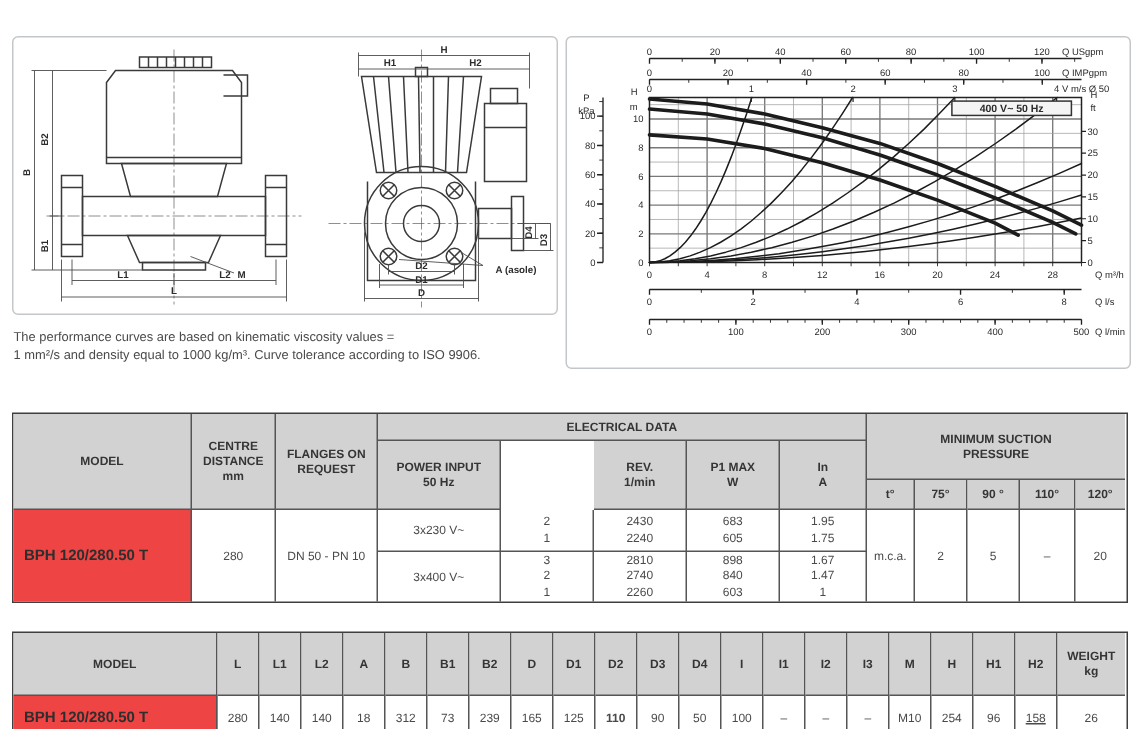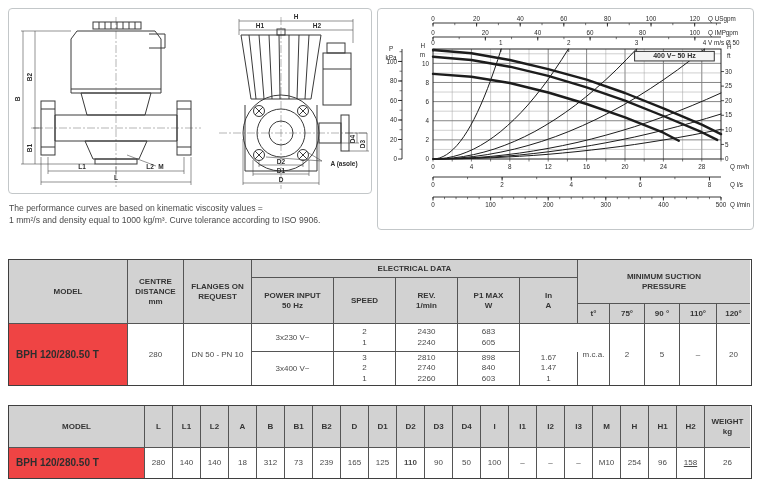--- a/index.html
+++ b/index.html
@@ -1,18 +1,18 @@
 <!DOCTYPE html>
 <html><head>
 <meta charset="utf-8">
 <style>
   html,body{margin:0;padding:0;background:#fff;}
   body{width:760px;height:486px;font-family:"Liberation Sans",sans-serif;-webkit-font-smoothing:antialiased;}
   .page{position:relative;width:760px;height:486px;overflow:hidden;background:#fff;}
-  .top-row{display:flex;padding:8px 8px 0 8px;}
+  .top-row{display:flex;padding:24px 8px 0 8px;}
   .left-col{width:364px;}
   .panel{border:1px solid #c3c7c9;border-radius:4px;background:#fff;box-sizing:border-box;}
   .draw-box{width:364px;height:186px;}
   .chart-box{width:377px;height:222px;margin-left:5px;}
   .caption{font-size:8.6px;color:#4a4a4a;line-height:11.5px;margin-top:9px;padding-left:1px;}
 
   
   .tbl{box-sizing:border-box;font-size:8px;color:#4a4a4a;}
   .tbl1{margin:29px 8px 0 8px;display:grid;width:744px;
         grid-template-columns:119px 56px 68px 82px 62px 62px 62px 58px 32px 35px 35px 37px 33px;
@@ -403,21 +403,20 @@
   <div class="tbl tbl1">
     <div class="c hd" style="grid-area:1/1/4/2">MODEL</div>
     <div class="c hd" style="grid-area:1/2/4/3">CENTRE
 DISTANCE
 mm</div>
     <div class="c hd" style="grid-area:1/3/4/4">FLANGES ON
 REQUEST</div>
     <div class="c hd" style="grid-area:1/4/2/9">ELECTRICAL DATA</div>
     <div class="c hd" style="grid-area:2/4/4/5">POWER INPUT
 50 Hz</div>
-    <div class="c hd" style="grid-area:2/5/4/6">SPEED</div>
     <div class="c hd" style="grid-area:2/6/4/7">REV.
 1/min</div>
     <div class="c hd" style="grid-area:2/7/4/8">P1 MAX
 W</div>
     <div class="c hd" style="grid-area:2/8/4/9">In
 A</div>
     <div class="c hd noR" style="grid-area:1/9/3/14">MINIMUM SUCTION
 PRESSURE</div>
     <div class="c hd" style="grid-area:3/9/4/10">t°</div>
     <div class="c hd" style="grid-area:3/10/4/11">75°</div>
@@ -434,20 +433,24 @@
         <div>2</div>
         <div>1</div>
       </div>
     <div class="c stack" style="grid-area:4/6/5/7">
         <div>2430</div>
         <div>2240</div>
       </div>
     <div class="c stack" style="grid-area:4/7/5/8">
         <div>683</div>
         <div>605</div>
+      </div>
+    <div class="c stack" style="grid-area:4/8/5/9">
+        <div>1.95</div>
+        <div>1.75</div>
       </div>
 
     <div class="c noB" style="grid-area:5/4/6/5">3x400 V~</div>
     <div class="c stack noB" style="grid-area:5/5/6/6">
         <div>3</div>
         <div>2</div>
         <div>1</div>
       </div>
     <div class="c stack noB" style="grid-area:5/6/6/7">
         <div>2810</div>

